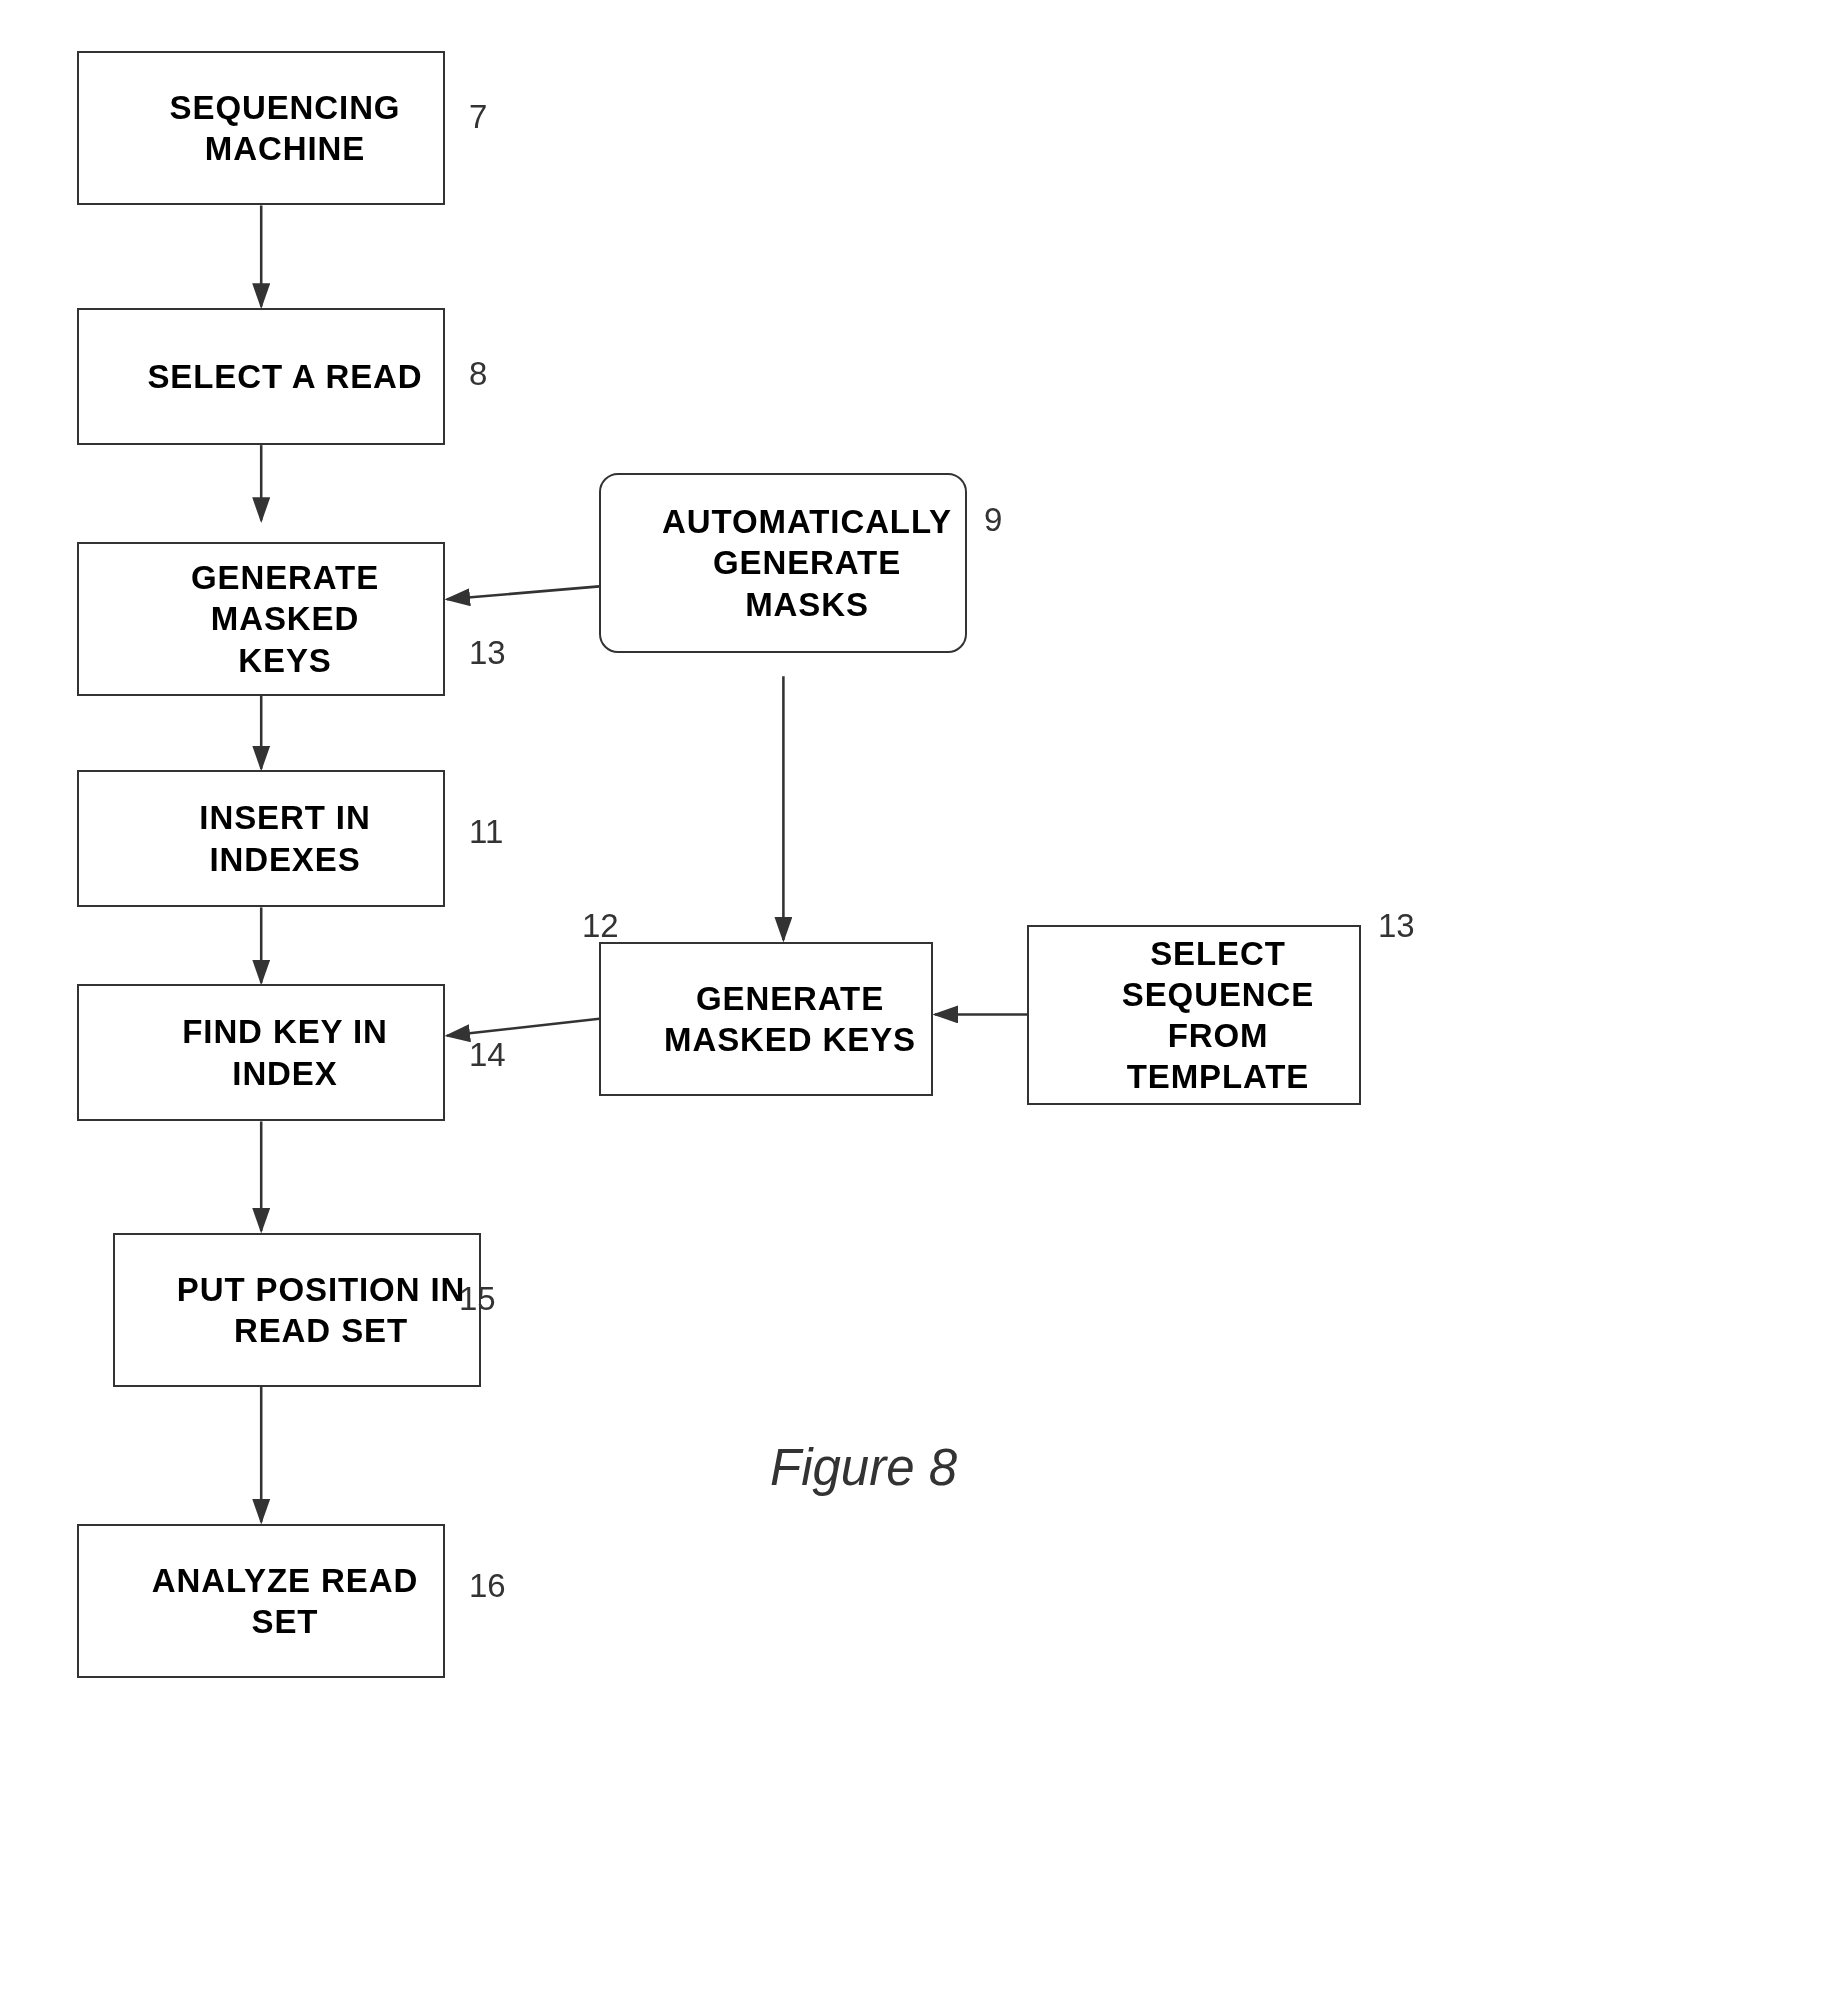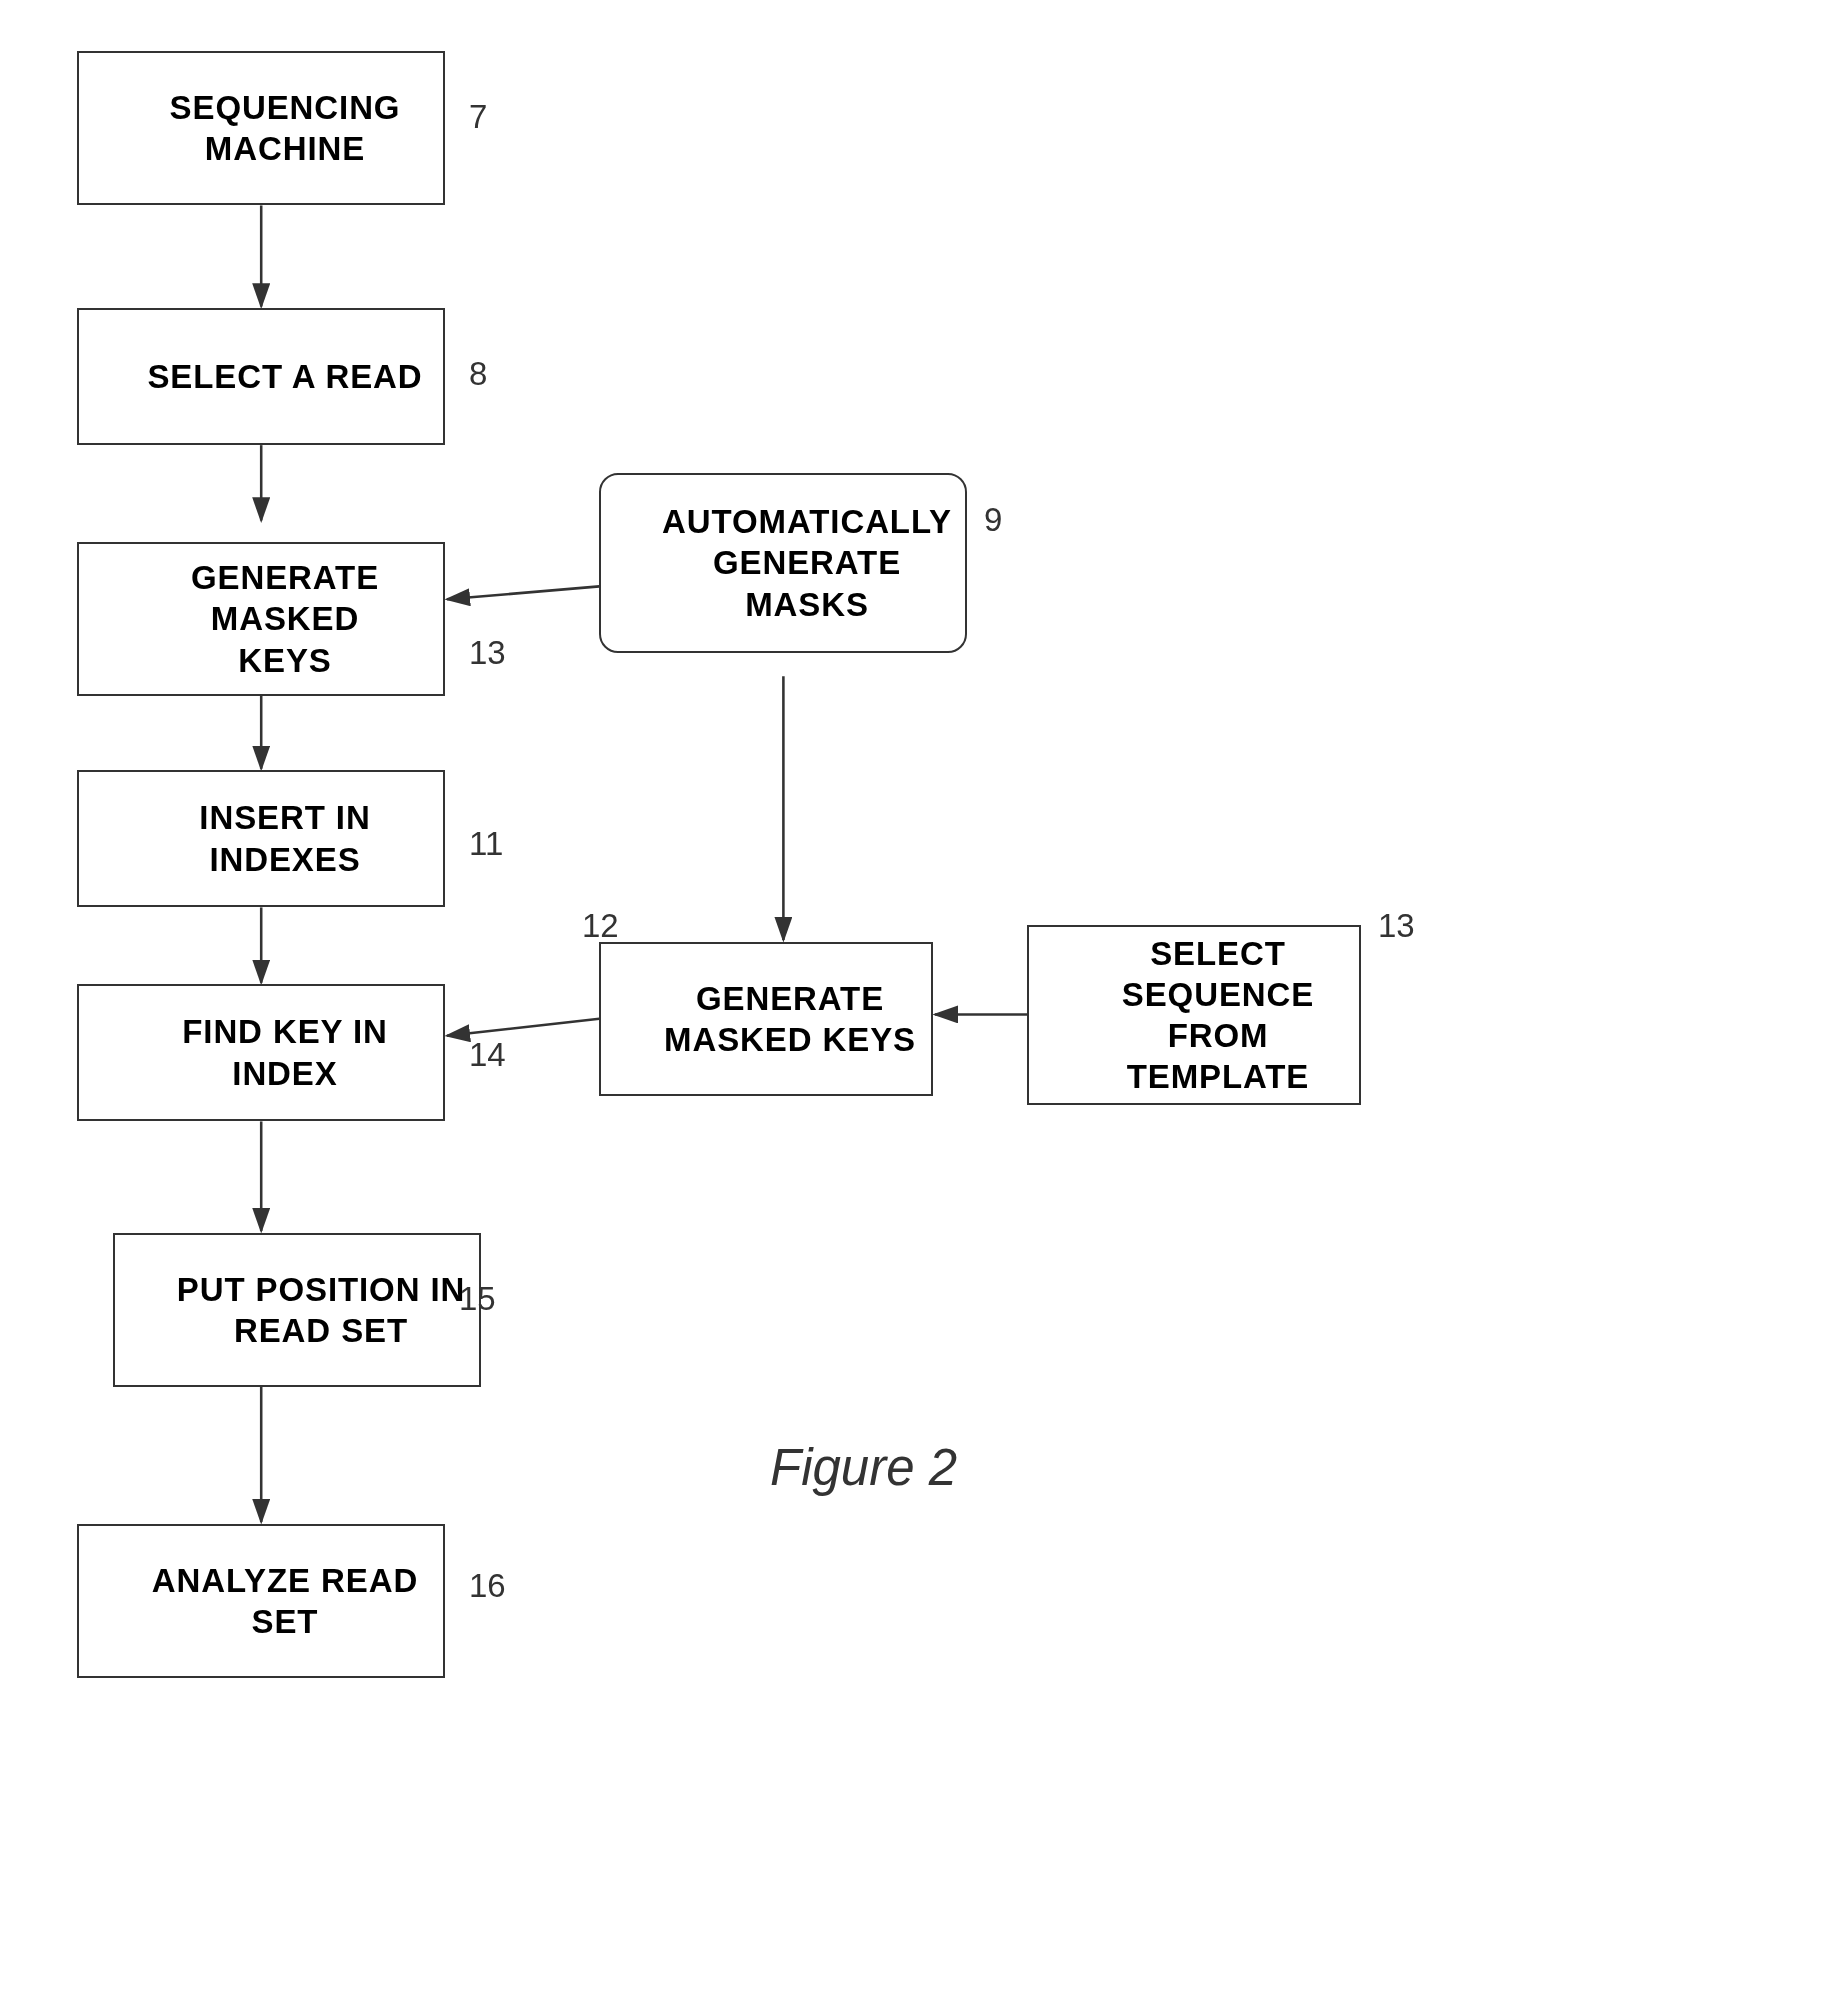--- a/index.html
+++ b/index.html
@@ -122,23 +122,23 @@
   </div>
 
   <div class="flow-box" style="left:77px; top:1524px; width:368px; height:154px;">
     <span>ANALYZE READ SET</span>
   </div>
 
   <span class="label-text" style="left:469px; top:98px;">7</span>
   <span class="label-text" style="left:469px; top:355px;">8</span>
   <span class="label-text" style="left:984px; top:501px;">9</span>
   <span class="label-text" style="left:469px; top:634px;">13</span>
-  <span class="label-text" style="left:469px; top:813px;margin-top:12px;">11</span>
+  <span class="label-text" style="left:469px; top:813px;">11</span>
   <span class="label-text" style="left:582px; top:907px;">12</span>
   <span class="label-text" style="left:1378px; top:907px;">13</span>
   <span class="label-text" style="left:469px; top:1036px;">14</span>
   <span class="label-text" style="left:459px; top:1280px;">15</span>
   <span class="label-text" style="left:469px; top:1567px;">16</span>
 
-  <span class="figure-label" style="left:770px; top:1438px;">Figure 2</span>
+  <span class="figure-label" style="left:770px; top:1438px;">Figure 8</span>
 
 </div>
 
 
 </body></html>

